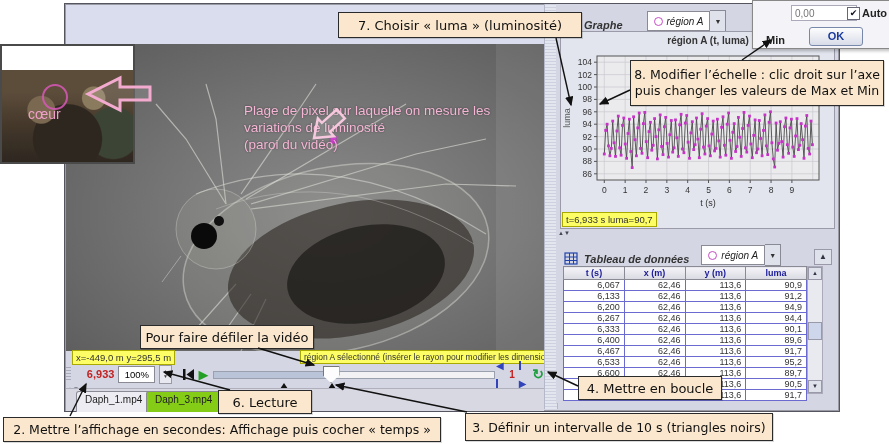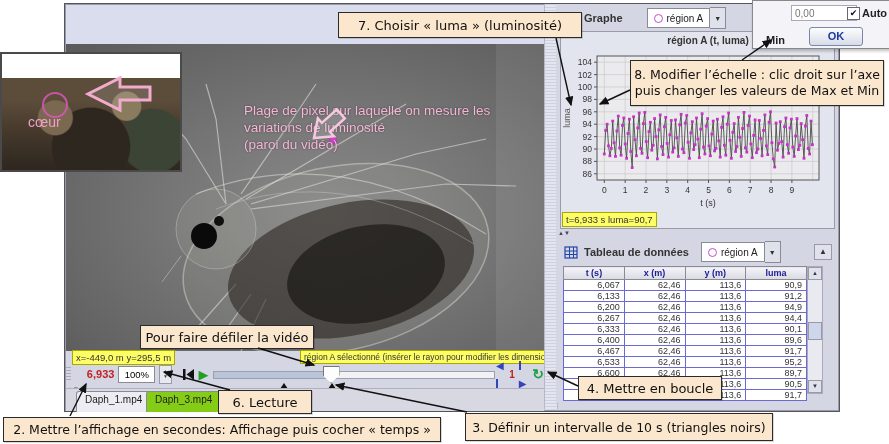--- a/index.html
+++ b/index.html
@@ -43,21 +43,21 @@
         border:1px solid #8a8a94;border-bottom:none;border-radius:3px 3px 0 0;background:#ececf2;}
   .vtab.sel{background:#84cc16;}
   .grip{width:5px;height:14px;background:repeating-linear-gradient(to bottom,#aab,#aab 1px,transparent 1px,transparent 3px);}
   .collapse-handle{font-size:6px;color:#445;line-height:6px;}
   
   #splitter{left:544px;top:4px;width:12px;height:405px;background:#e4e6ef;
     border-left:1px solid #b5b8c8;border-right:1px solid #b5b8c8;
     background-image:repeating-linear-gradient(to bottom,#cdd0de,#cdd0de 1px,transparent 1px,transparent 3px);}
   
   #right-panel{left:556px;top:4px;width:281px;height:399px;background:#d4d7e3;}
-  .panel-header{position:absolute;height:26px;display:flex;align-items:center;gap:6px;}
+  .panel-header{position:absolute;height:26px;display:flex;align-items:flex-end;gap:6px;font-style:italic;}
   .panel-label{font-size:11px;font-weight:bold;color:#333;}
   .dropdown{display:flex;align-items:center;height:20px;}
   .dd-main{display:flex;align-items:center;gap:4px;background:#fff;border:1px solid #8a8a94;
            height:18px;padding:0 6px;font-size:10px;color:#222;}
   .dd-arrow{width:15px;height:20px;background:#dfe2ea;border:1px solid #8a8a94;border-left:none;
             font-size:7px;color:#333;display:flex;align-items:center;justify-content:center;}
   .pink-circle{width:7px;height:7px;border:1.5px solid #c84bc8;border-radius:50%;}
   #graph-box{left:560px;top:31px;width:273px;height:196px;background:#e2e4ee;border:1px solid #9a9aa8;}
   #graph-readout{left:562px;top:212px;}
   
@@ -75,26 +75,26 @@
   #scale-popup{left:752px;top:0;width:137px;height:47px;background:#f4f4f8;border:1px solid #888;
        box-shadow:1px 2px 3px rgba(0,0,0,.25);}
   #min-input{position:absolute;left:30px;top:4px;width:58px;height:14px;border:1px solid #aab;
        font-size:10px;color:#999;padding:0 3px;background:#fff;margin-left:8px;}
   .checkbox{position:absolute;width:11px;height:11px;border:1px solid #667;background:#fff;
        font-size:9px;line-height:10px;text-align:center;color:#112;}
   #ok-button{position:absolute;left:56px;top:26px;width:52px;height:17px;background:linear-gradient(#fdfdfd,#d8dce8);
        border:1px solid #7788aa;border-radius:3px;color:#1a3a9c;font-weight:bold;font-size:11px;
        text-align:center;line-height:16px;}
   
-  #inset{left:0;top:52px;width:131px;height:116px;border:2px solid #4a4a4a;background:
+  #inset{left:0;top:44px;width:131px;height:116px;border:2px solid #4a4a4a;background:
      radial-gradient(circle at 30% 55%, #7a6850 0 12%, transparent 13%),
      radial-gradient(circle at 70% 45%, #8a7a5e 0 10%, transparent 11%),
      radial-gradient(circle at 50% 80%, #2e2720 0 30%, transparent 31%),
      radial-gradient(circle at 85% 75%, #3c4435 0 18%, transparent 19%),
-     linear-gradient(#ffffff 0 24px, #5c4c3a 24px 40%, #43372a 70%, #2e2720); padding-left: 47px;}
+     linear-gradient(#ffffff 0 24px, #5c4c3a 24px 40%, #43372a 70%, #2e2720);}
   #inset-circle{left:40px;top:38px;width:22px;height:22px;border:2px solid #d858b8;border-radius:50%;opacity:.85;}
   #inset-label{left:26px;top:60px;color:#f0a0c8;font-size:14px;}
   
   .annotation{background:#fbe7cd;border:1px solid #2a2a2a;color:#111;font-size:13px;
       display:flex;align-items:center;justify-content:center;text-align:center;
       font-family:"DejaVu Sans",sans-serif;box-shadow:1px 1px 0 rgba(0,0,0,.15);}
   svg text{font-family:"Liberation Sans",sans-serif;}
 </style>
 </head>
 <body>

